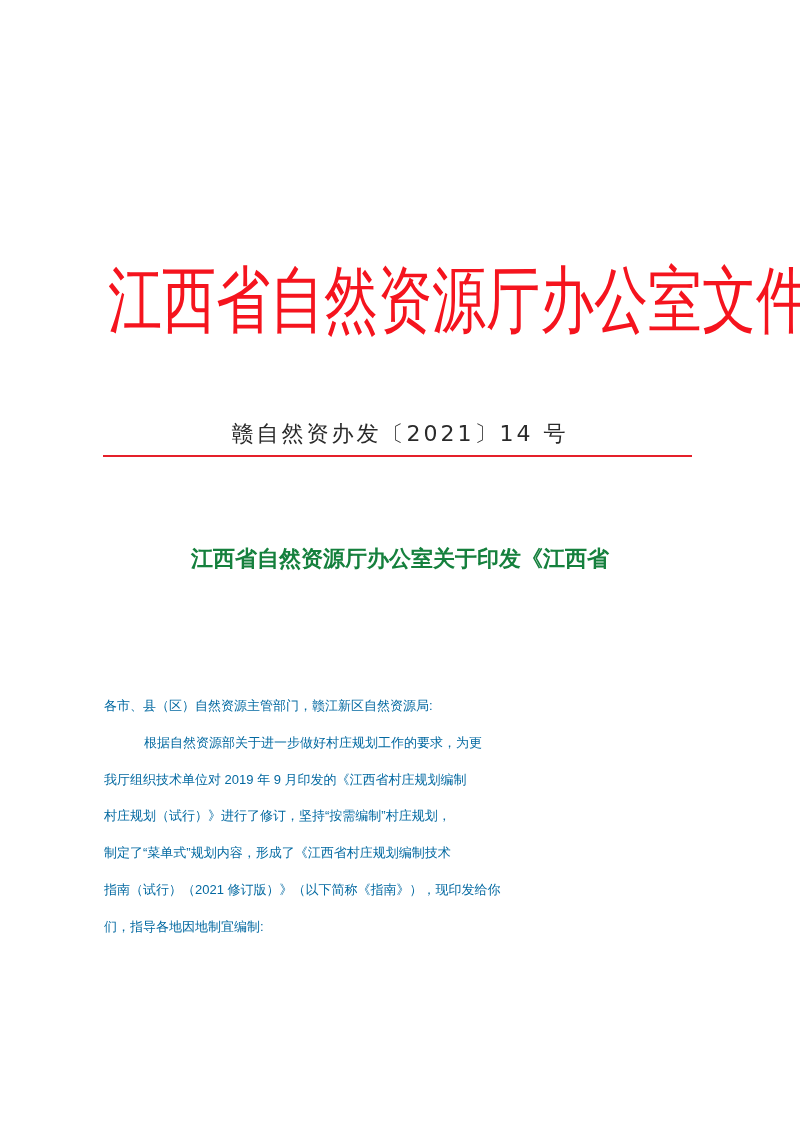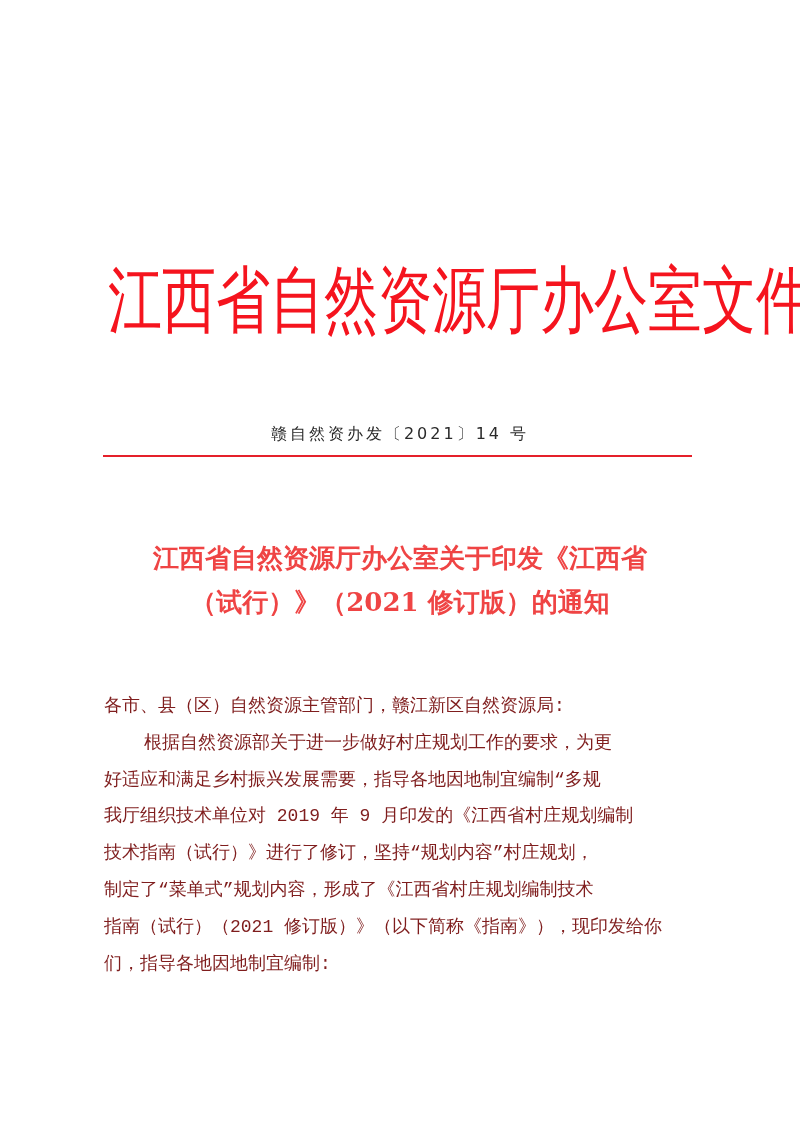--- a/index.html
+++ b/index.html
@@ -42,57 +42,57 @@
       transform-origin: center;
       font-weight: normal;
     }
     .doc-number {
       position: absolute;
       left: 0;
       top: 421px;
       width: 800px;
       text-align: center;
       font-family: "DejaVu Sans", "Liberation Sans", sans-serif;
-      font-size: 16px;
+      font-size: 22px;
       letter-spacing: 3px;
       color: #2a2a2a;
       line-height: 26px;
     }
     .red-rule {
       position: absolute;
       left: 103px;
       top: 455px;
       width: 589px;
       height: 2px;
       background: #e5202a;
     }
     .notice-title {
       position: absolute;
       left: 100px;
       top: 536px;
       width: 600px;
       text-align: center;
       font-family: "DejaVu Serif", "Liberation Serif", serif;
       font-weight: bold;
-      font-size: 26px;
+      font-size: 22px;
       line-height: 44px;
-      color: #ef4444;
+      color: #15803d;
     }
     .notice-title div {
       white-space: nowrap;
     }
     .body-text {
       position: absolute;
       left: 104px;
       top: 688px;
       width: 592px;
-      font-family: Liberation Mono, monospace;
-      font-size: 18px;
+      font-family: Liberation Sans, sans-serif;
+      font-size: 13px;
       line-height: 36.8px;
-      color: #7f1d1d;
+      color: #0369a1;
     }
     .body-text .line {
       white-space: nowrap;
       display: block;
       height: 36.8px;
     }
     .body-text .indent {
       padding-left: 40px;
     }
   </style>
@@ -116,27 +116,25 @@
     <span class="ch">文</span>
     <span class="ch">件</span>
   </div>
 
   <div class="doc-number">赣自然资办发〔2021〕14 号</div>
 
   <div class="red-rule"></div>
 
   <div class="notice-title">
     <div>江西省自然资源厅办公室关于印发《江西省</div>
-    <div>（试行）》（2021 修订版）的通知</div>
   </div>
 
   <div class="body-text">
     <span class="line">各市、县（区）自然资源主管部门，赣江新区自然资源局:</span>
     <span class="line indent">根据自然资源部关于进一步做好村庄规划工作的要求，为更</span>
-    <span class="line">好适应和满足乡村振兴发展需要，指导各地因地制宜编制“多规</span>
     <span class="line">我厅组织技术单位对 2019 年 9 月印发的《江西省村庄规划编制</span>
-    <span class="line">技术指南（试行）》进行了修订，坚持“规划内容”村庄规划，</span>
+    <span class="line">村庄规划（试行）》进行了修订，坚持“按需编制”村庄规划，</span>
     <span class="line">制定了“菜单式”规划内容，形成了《江西省村庄规划编制技术</span>
     <span class="line">指南（试行）（2021 修订版）》（以下简称《指南》），现印发给你</span>
     <span class="line">们，指导各地因地制宜编制:</span>
   </div>
 
 </div>
 
 </body></html>

